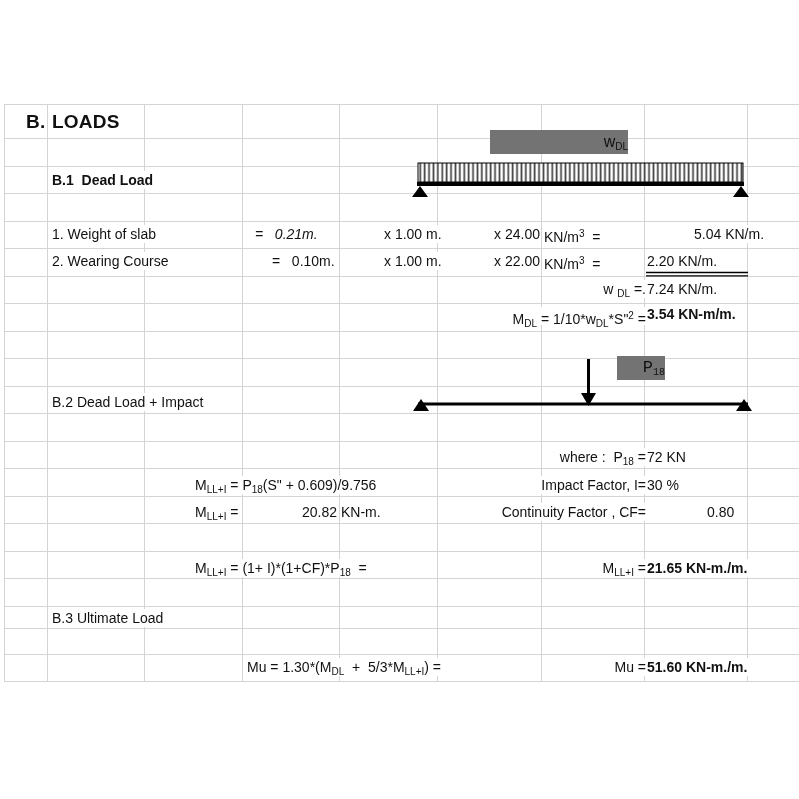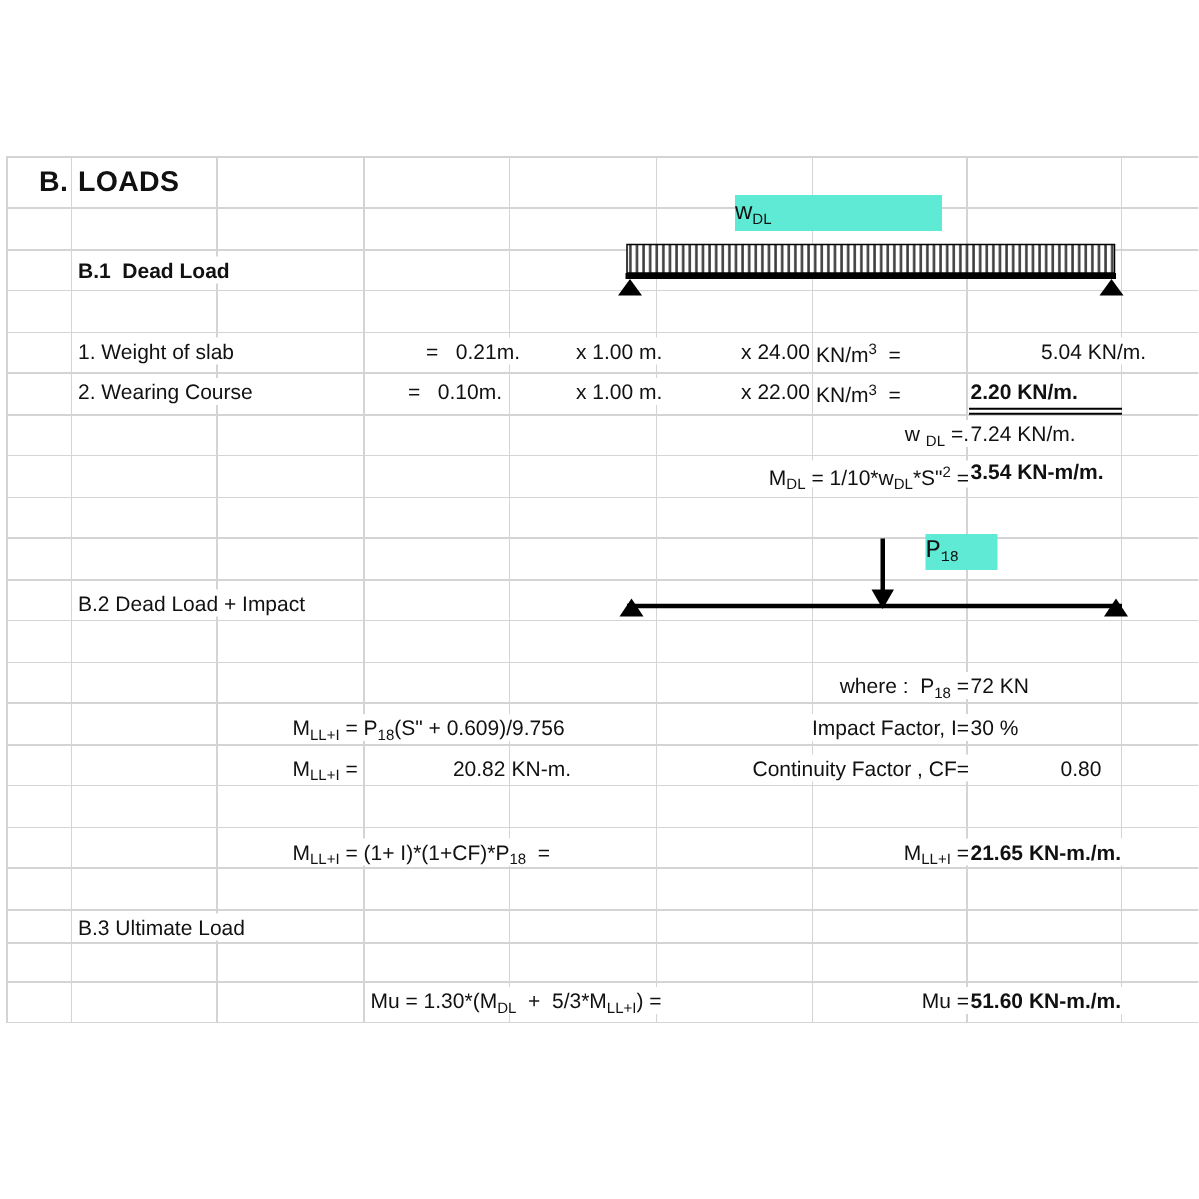--- a/index.html
+++ b/index.html
@@ -7,21 +7,21 @@
          font-family:"Liberation Sans",sans-serif;color:#111;}
   svg.layer{position:absolute;left:0;top:0;}
   #grid{z-index:1;}
   #drawings{z-index:3;}
   .c{position:absolute;z-index:2;height:18px;line-height:18px;font-size:14px;
      white-space:pre;background:#fff;padding:0 1px;}
   .bold{font-weight:bold;}
   .title{font-size:19px;font-weight:bold;height:24px;line-height:24px;letter-spacing:.2px;}
   .sub{font-size:10px;vertical-align:-3px;}
   .sup{font-size:10px;vertical-align:5px;}
-  .diagram-label{position:absolute;z-index:4;background:#5eead4;text-align:left;
+  .diagram-label{position:absolute;z-index:4;background:#737373;text-align:right;
      font-size:16px;height:24px;line-height:24px;}
 </style>
 </head>
 <body>
 
 <div id="stage">
 
   <svg id="grid" class="layer" width="799" height="799">
       <line x1="4.5" y1="104" x2="4.5" y2="681" stroke="#d4d4d4" stroke-width="1" shape-rendering="crispEdges"></line>
       <line x1="47.5" y1="104" x2="47.5" y2="681" stroke="#d4d4d4" stroke-width="1" shape-rendering="crispEdges"></line>
@@ -55,32 +55,32 @@
       <line x1="4" y1="654.5" x2="799" y2="654.5" stroke="#d4d4d4" stroke-width="1" shape-rendering="crispEdges"></line>
       <line x1="4" y1="681.5" x2="799" y2="681.5" stroke="#d4d4d4" stroke-width="1" shape-rendering="crispEdges"></line>
     </svg>
 
   <div class="c title" style="left:25px;top:110px;">B.</div>
   <div class="c title" style="left:51px;top:110px;">LOADS</div>
 
   <div class="c" style="left:51px;top:171px;font-weight:bold;">B.1  Dead Load</div>
 
   <div class="c" style="left:51px;top:225px;">1. Weight of slab</div>
-  <div class="c" style="left:283px;top:225px;">=   0.21m.</div>
+  <div class="c" style="left:254px;top:225px;font-style:italic;">=   0.21m.</div>
   <div class="c" style="left:383px;top:225px;">x 1.00 m.</div>
   <div class="c" style="right:258px;top:225px;">x 24.00</div>
   <div class="c" style="left:543px;top:225px;"><span>KN/m</span><span class="sup">3</span><span>  =</span></div>
   <div class="c" style="left:646px;top:225px;padding-left:48px;">5.04 KN/m.</div>
 
   <div class="c" style="left:51px;top:252px;">2. Wearing Course</div>
   <div class="c" style="left:271px;top:252px;">=   0.10m.</div>
   <div class="c" style="left:383px;top:252px;">x 1.00 m.</div>
   <div class="c" style="right:258px;top:252px;">x 22.00</div>
   <div class="c" style="left:543px;top:252px;"><span>KN/m</span><span class="sup">3</span><span>  =</span></div>
-  <div class="c" style="left:646px;top:252px;font-weight:bold;">2.20 KN/m.</div>
+  <div class="c" style="left:646px;top:252px;">2.20 KN/m.</div>
 
   <div class="c" style="right:152px;top:280px;"><span>w </span><span class="sub">DL</span><span> =.</span></div>
   <div class="c" style="left:646px;top:280px;">7.24 KN/m.</div>
 
   <div class="c" style="right:152px;top:307px;"><span>M</span><span class="sub">DL</span><span> = 1/10*w</span><span class="sub">DL</span><span>*S"</span><span class="sup">2</span><span> =</span></div>
   <div class="c bold" style="left:646px;top:305px;">3.54 KN-m/m.</div>
 
   <div class="c" style="left:51px;top:393px;">B.2 Dead Load + Impact</div>
 
   <div class="c" style="right:152px;top:448px;"><span>where :  P</span><span class="sub">18</span><span> =</span></div>

